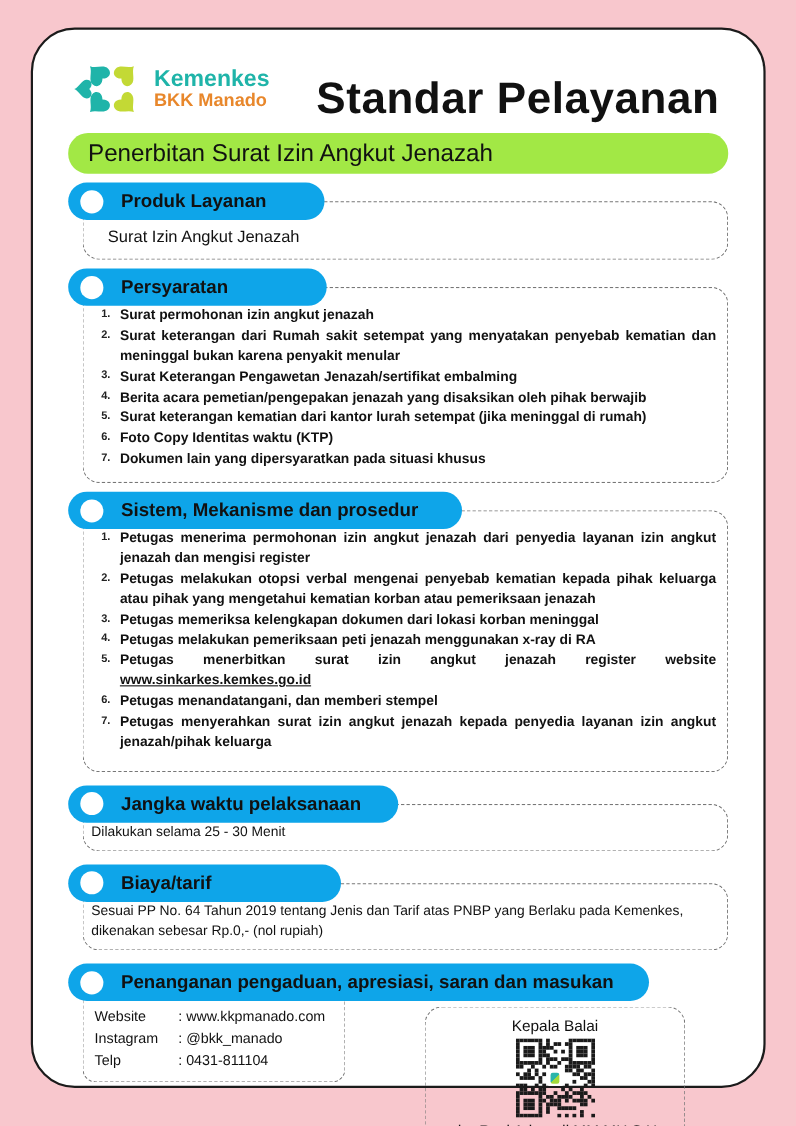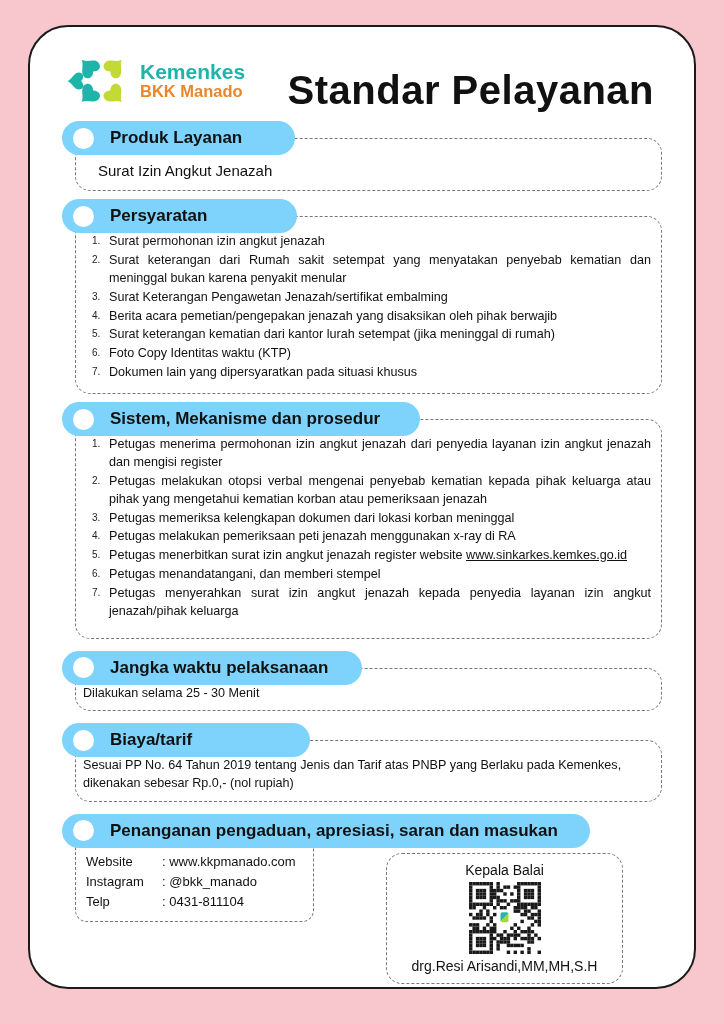--- a/index.html
+++ b/index.html
@@ -37,21 +37,21 @@
     line-height: 36px;
     padding-left: 18px;
     color: #111;
   }
   
   .sec { margin-top: 8px; }
   .pill {
     position: relative;
     z-index: 1;
     height: 34px;
-    background: #7dd3fc;
+    background: #0ea5e9;
     border-radius: 17px;
     display: flex;
     align-items: center;
     gap: 16px;
     padding: 0 20px 0 11px;
   }
   .pill .dot { width: 21px; height: 21px; border-radius: 50%; background: #fff; flex: 0 0 auto; }
   .pill .pt { font-weight: bold; font-size: 17px; white-space: nowrap; }
   .w-produk   { width: 233px; }
   .w-pers     { width: 235px; }
@@ -73,20 +73,21 @@
   .list-body.sistem { padding-bottom: 16px; }
   ol.items { list-style: none; counter-reset: n; }
   ol.items li {
     counter-increment: n;
     position: relative;
     padding-left: 17px;
     font-size: 12.6px;
     line-height: 1.42;
     text-align: justify;
     margin-bottom: 1px;
+    font-weight: bold;
   }
   ol.items li::before {
     content: counter(n) ".";
     position: absolute;
     left: 0; top: 1px;
     font-size: 10px;
     color: #222;
   }
   .inline-link { text-decoration: underline; color: #111; }
   .plain-body { padding: 15px 10px 8px 7px; font-size: 12.6px; line-height: 1.45; }
@@ -141,20 +142,21 @@
         </g>
       </svg>
       <div class="brand-text">
         <span class="brand-name">Kemenkes</span>
         <span class="brand-unit">BKK Manado</span>
       </div>
     </div>
     <div class="page-title">Standar Pelayanan</div>
   </div>
 
+  <div class="greenbar">Penerbitan Surat Izin Angkut Jenazah</div>
 
   <div class="sec">
     <div class="pill w-produk">
       <span class="dot"></span>
       <span class="pt">Produk Layanan</span>
     </div>
     <div class="dashed">
       <div class="produk-body">Surat Izin Angkut Jenazah</div>
     </div>
   </div>

